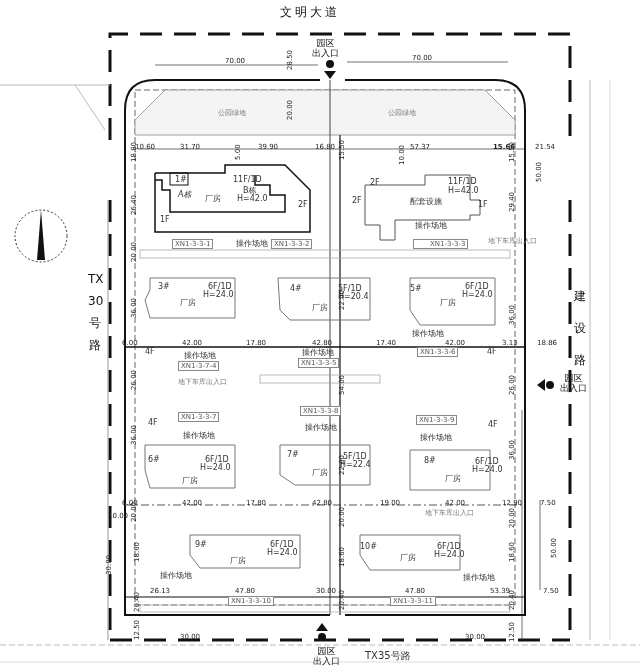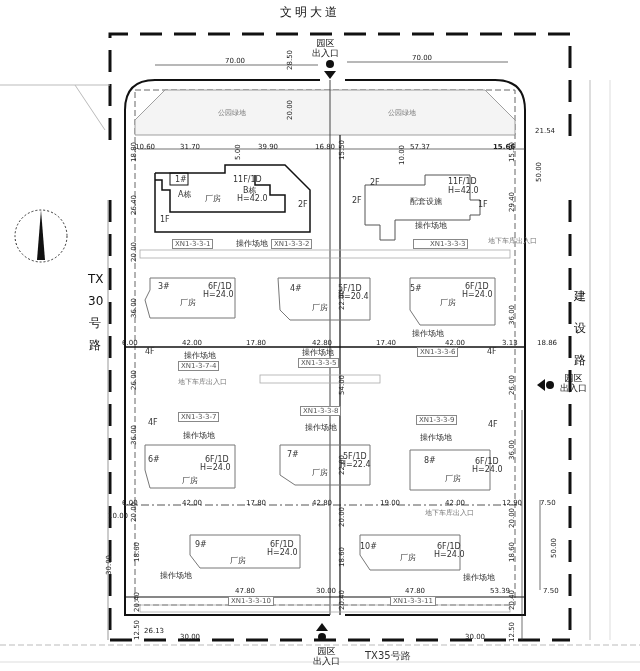--- a/index.html
+++ b/index.html
@@ -122,21 +122,21 @@
 </div>
 <div class="abs entrance" style="left:313px;top:646px;">
   <div>园区</div>
     <div>出入口</div>
 </div>
 
 <div class="abs lbl-light" style="left:218px;top:108px;">公园绿地</div>
 <div class="abs lbl-light" style="left:388px;top:108px;">公园绿地</div>
 
 <div class="abs lbl" style="left:175px;top:175px;">1#</div>
-<div class="abs lbl" style="left:178px;top:189px;">A栋</div>
+<div class="abs lbl" style="left:178px;top:189px;font-style:italic;">A栋</div>
 <div class="abs lbl" style="left:205px;top:193px;">厂房</div>
 <div class="abs lbl" style="left:233px;top:175px;">11F/1D</div>
 <div class="abs lbl" style="left:243px;top:185px;">B栋</div>
 <div class="abs lbl" style="left:237px;top:194px;">H=42.0</div>
 <div class="abs lbl" style="left:160px;top:215px;">1F</div>
 <div class="abs lbl" style="left:298px;top:200px;">2F</div>
 
 <div class="abs lbl" style="left:448px;top:177px;">11F/1D</div>
 <div class="abs lbl" style="left:448px;top:186px;">H=42.0</div>
 <div class="abs lbl" style="left:410px;top:196px;">配套设施</div>
@@ -220,21 +220,21 @@
 <div class="abs dim" style="left:412px;top:54px;">70.00</div>
 <div class="abs dimv" style="left:286px;top:70px;">28.50</div>
 <div class="abs dimv" style="left:286px;top:120px;">20.00</div>
 
 <div class="abs dim" style="left:135px;top:143px;">10.60</div>
 <div class="abs dim" style="left:180px;top:143px;">31.70</div>
 <div class="abs dim" style="left:258px;top:143px;">39.90</div>
 <div class="abs dim" style="left:315px;top:143px;">16.80</div>
 <div class="abs dim" style="left:410px;top:143px;">57.37</div>
 <div class="abs dim" style="left:493px;top:143px;font-weight:bold;">15.66</div>
-<div class="abs dim" style="left:535px;top:127px;">21.54</div>
+<div class="abs dim" style="left:535px;top:143px;">21.54</div>
 <div class="abs dimv" style="left:234px;top:160px;">5.00</div>
 <div class="abs dimv" style="left:398px;top:165px;">10.00</div>
 
 <div class="abs dimv" style="left:130px;top:162px;">18.80</div>
 <div class="abs dimv" style="left:130px;top:215px;">26.40</div>
 <div class="abs dimv" style="left:130px;top:262px;">20.00</div>
 <div class="abs dimv" style="left:130px;top:318px;">36.00</div>
 <div class="abs dimv" style="left:130px;top:390px;">26.00</div>
 <div class="abs dimv" style="left:130px;top:445px;">36.00</div>
 <div class="abs dimv" style="left:130px;top:522px;">20.00</div>
@@ -275,21 +275,21 @@
 
 <div class="abs dim" style="left:122px;top:499px;">6.00</div>
 <div class="abs dim" style="left:182px;top:499px;">42.00</div>
 <div class="abs dim" style="left:246px;top:499px;">17.80</div>
 <div class="abs dim" style="left:312px;top:499px;">42.80</div>
 <div class="abs dim" style="left:380px;top:499px;">19.00</div>
 <div class="abs dim" style="left:445px;top:499px;">42.00</div>
 <div class="abs dim" style="left:502px;top:499px;">12.90</div>
 <div class="abs dim" style="left:540px;top:499px;">7.50</div>
 
-<div class="abs dim" style="left:144px;top:587px;margin-top:40px;">26.13</div>
+<div class="abs dim" style="left:150px;top:587px;">26.13</div>
 <div class="abs dim" style="left:235px;top:587px;">47.80</div>
 <div class="abs dim" style="left:316px;top:587px;">30.00</div>
 <div class="abs dim" style="left:405px;top:587px;">47.80</div>
 <div class="abs dim" style="left:490px;top:587px;">53.39</div>
 <div class="abs dim" style="left:543px;top:587px;">7.50</div>
 
 <div class="abs dim" style="left:180px;top:633px;">30.00</div>
 <div class="abs dim" style="left:465px;top:633px;">30.00</div>
 
 </body></html>

